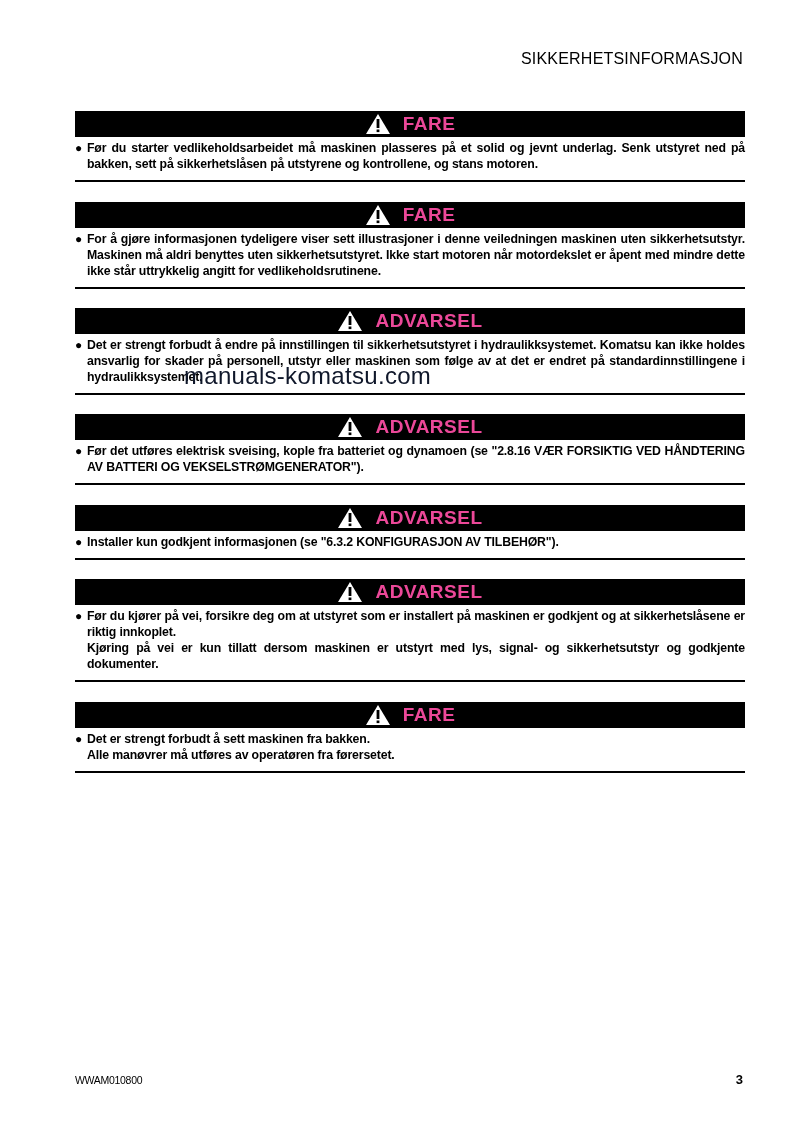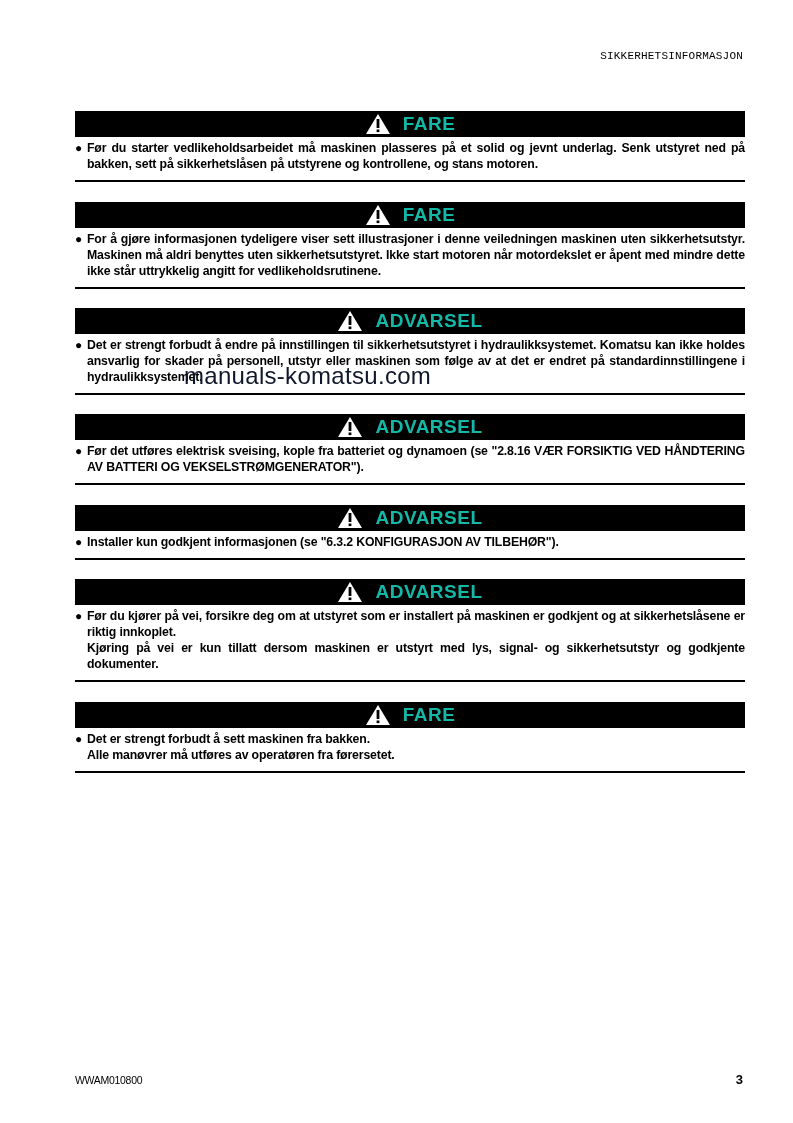--- a/index.html
+++ b/index.html
@@ -1,22 +1,22 @@
 <!DOCTYPE html>
 <html><head>
 <meta charset="utf-8">
 <style>
   html, body { margin: 0; padding: 0; background: #ffffff; }
   body { width: 793px; height: 1123px; position: relative; overflow: hidden;
          font-family: "Liberation Sans", sans-serif; color: #000; }
-  .header-title { position: absolute; top: 50px; right: 50px; font-size: 11px;
-                  letter-spacing: 0.2px; font-family: Liberation Mono, monospace; }
+  .header-title { position: absolute; top: 50px; right: 50px; font-size: 16px;
+                  letter-spacing: 0.2px; font-family: Liberation Sans, sans-serif; }
   .block { position: absolute; left: 75px; width: 670px; }
   .bar { background: #000; height: 26px; display: flex; align-items: center;
-         justify-content: center; color: #14b8a6; font-weight: bold; font-size: 19px;
+         justify-content: center; color: #ec4899; font-weight: bold; font-size: 19px;
          letter-spacing: 0.5px; font-family: "Liberation Sans", sans-serif; }
   .bar .icon { width: 26px; height: 22px; margin-right: 12px; display: inline-block; }
   .bar .icon svg { display: block; }
   .content { position: relative; padding: 3px 0 4px 12px; font-size: 12.3px;
              line-height: 16px; font-weight: bold; font-family: "Liberation Sans", sans-serif;
              text-align: justify; letter-spacing: -0.15px; }
   .content .bullet { position: absolute; left: 0; top: 3px; font-size: 12px; }
   .content p { margin: 0; }
   .rule { height: 2px; background: #000; margin-top: 4px; }
   .watermark { position: absolute; left: 184px; top: 362px; font-size: 24px; color: #0f172a;

